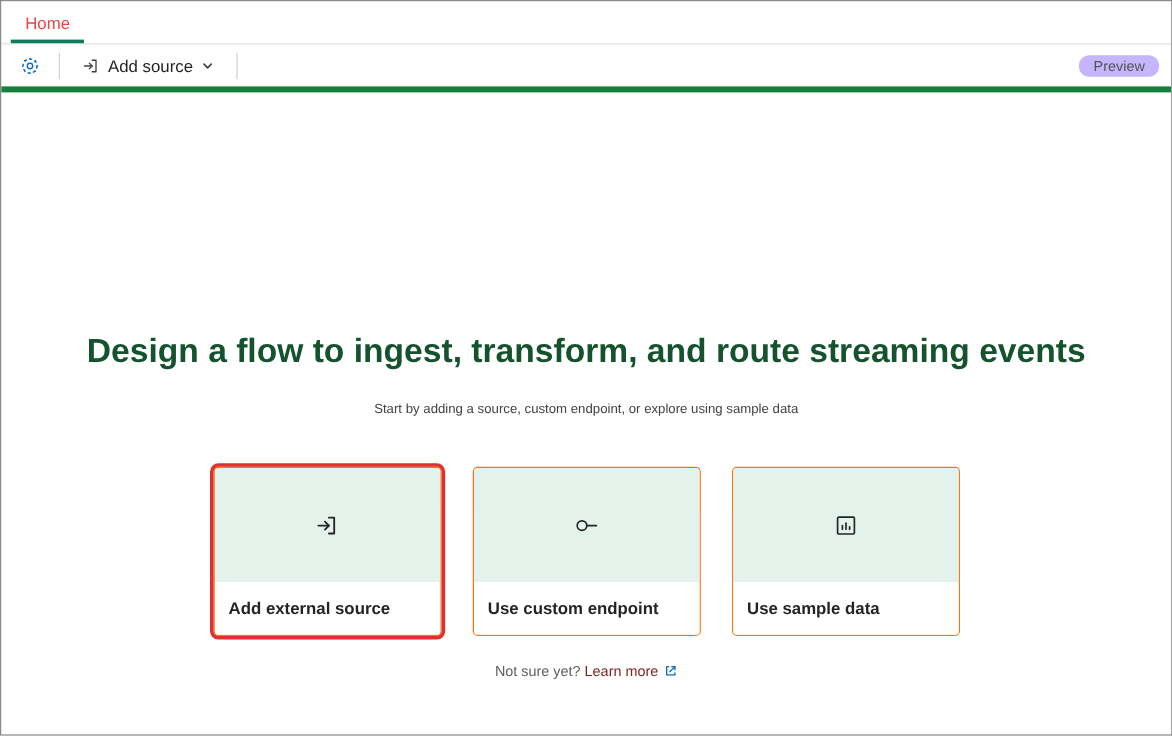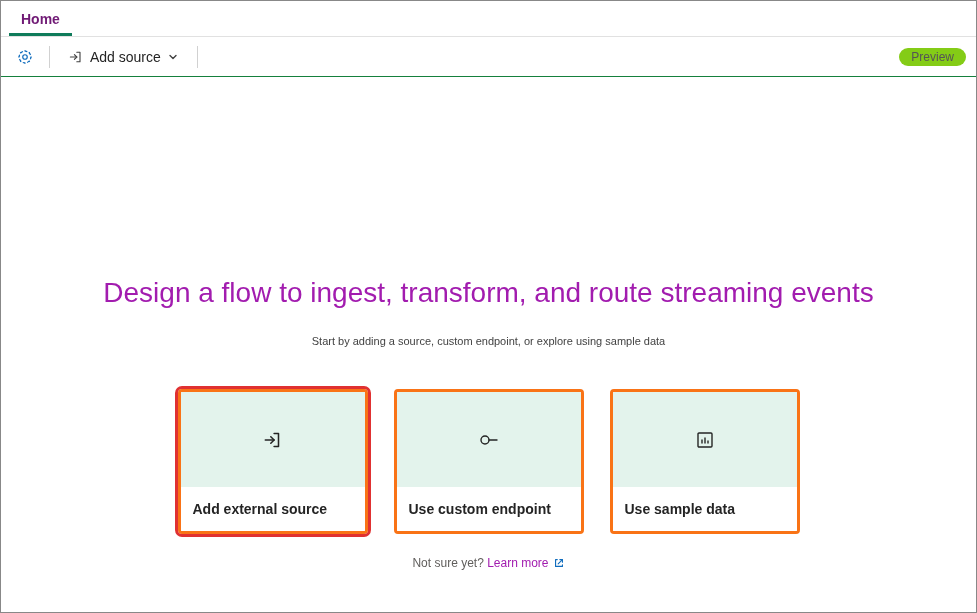--- a/index.html
+++ b/index.html
@@ -15,34 +15,34 @@
     .tabs {
       display: flex;
       border-bottom: 1px solid #e1e1e1;
       padding: 0 8px;
       height: 36px;
       align-items: flex-end;
     }
     .tab {
       padding: 8px 12px 6px;
       font-size: 14px;
-      font-weight: 700;
-      color: #701a75;
+      font-weight: 400;
+      color: #ef4444;
       border-bottom: 3px solid transparent;
       cursor: pointer;
     }
     .tab.active {
       border-bottom-color: #0f7b5a;
     }
     .toolbar {
       display: flex;
       align-items: center;
       height: 40px;
       padding: 0 10px;
-      border-bottom: 1px solid #15803d;
+      border-bottom: 5px solid #15803d;
       gap: 6px;
     }
     .toolbar-icon-btn {
       display: flex;
       align-items: center;
       justify-content: center;
       width: 28px;
       height: 28px;
       cursor: pointer;
       border-radius: 4px;
@@ -58,49 +58,49 @@
       align-items: center;
       gap: 6px;
       padding: 4px 8px;
       font-size: 14px;
       color: #242424;
       cursor: pointer;
       border-radius: 4px;
     }
     .toolbar-spacer { flex: 1; }
     .preview-badge {
-      background: #84cc16;
+      background: #c4b5fd;
       color: #555;
       font-size: 12px;
       padding: 2px 12px;
       border-radius: 10px;
     }
     .main {
       padding-top: 200px;
       text-align: center;
     }
     .page-title {
       font-size: 28px;
-      font-weight: 400;
-      color: #a21caf;
+      font-weight: 700;
+      color: #14532d;
       margin-bottom: 26px;
     }
     .page-subtitle {
       font-size: 11px;
       color: #424242;
       margin-bottom: 42px;
     }
     .cards {
       display: flex;
       justify-content: center;
       gap: 26px;
     }
     .card {
       width: 190px;
-      border: 3px solid #f97316;
+      border: 1px solid #f97316;
       border-radius: 4px;
       overflow: hidden;
       cursor: pointer;
       text-align: left;
       background: #fff;
     }
     .card-top {
       height: 95px;
       background: #e3f3ec;
       display: flex;
@@ -117,21 +117,21 @@
     .card.highlighted {
       outline: 3px solid #e03131;
       outline-offset: 0;
     }
     .footer-text {
       margin-top: 22px;
       font-size: 12px;
       color: #605e5c;
     }
     .learn-more {
-      color: #a21caf;
+      color: #7f1d1d;
       cursor: pointer;
       display: inline-flex;
       align-items: center;
       gap: 4px;
     }
     svg { display: block; }
   </style>
 </head>
 <body>
 

